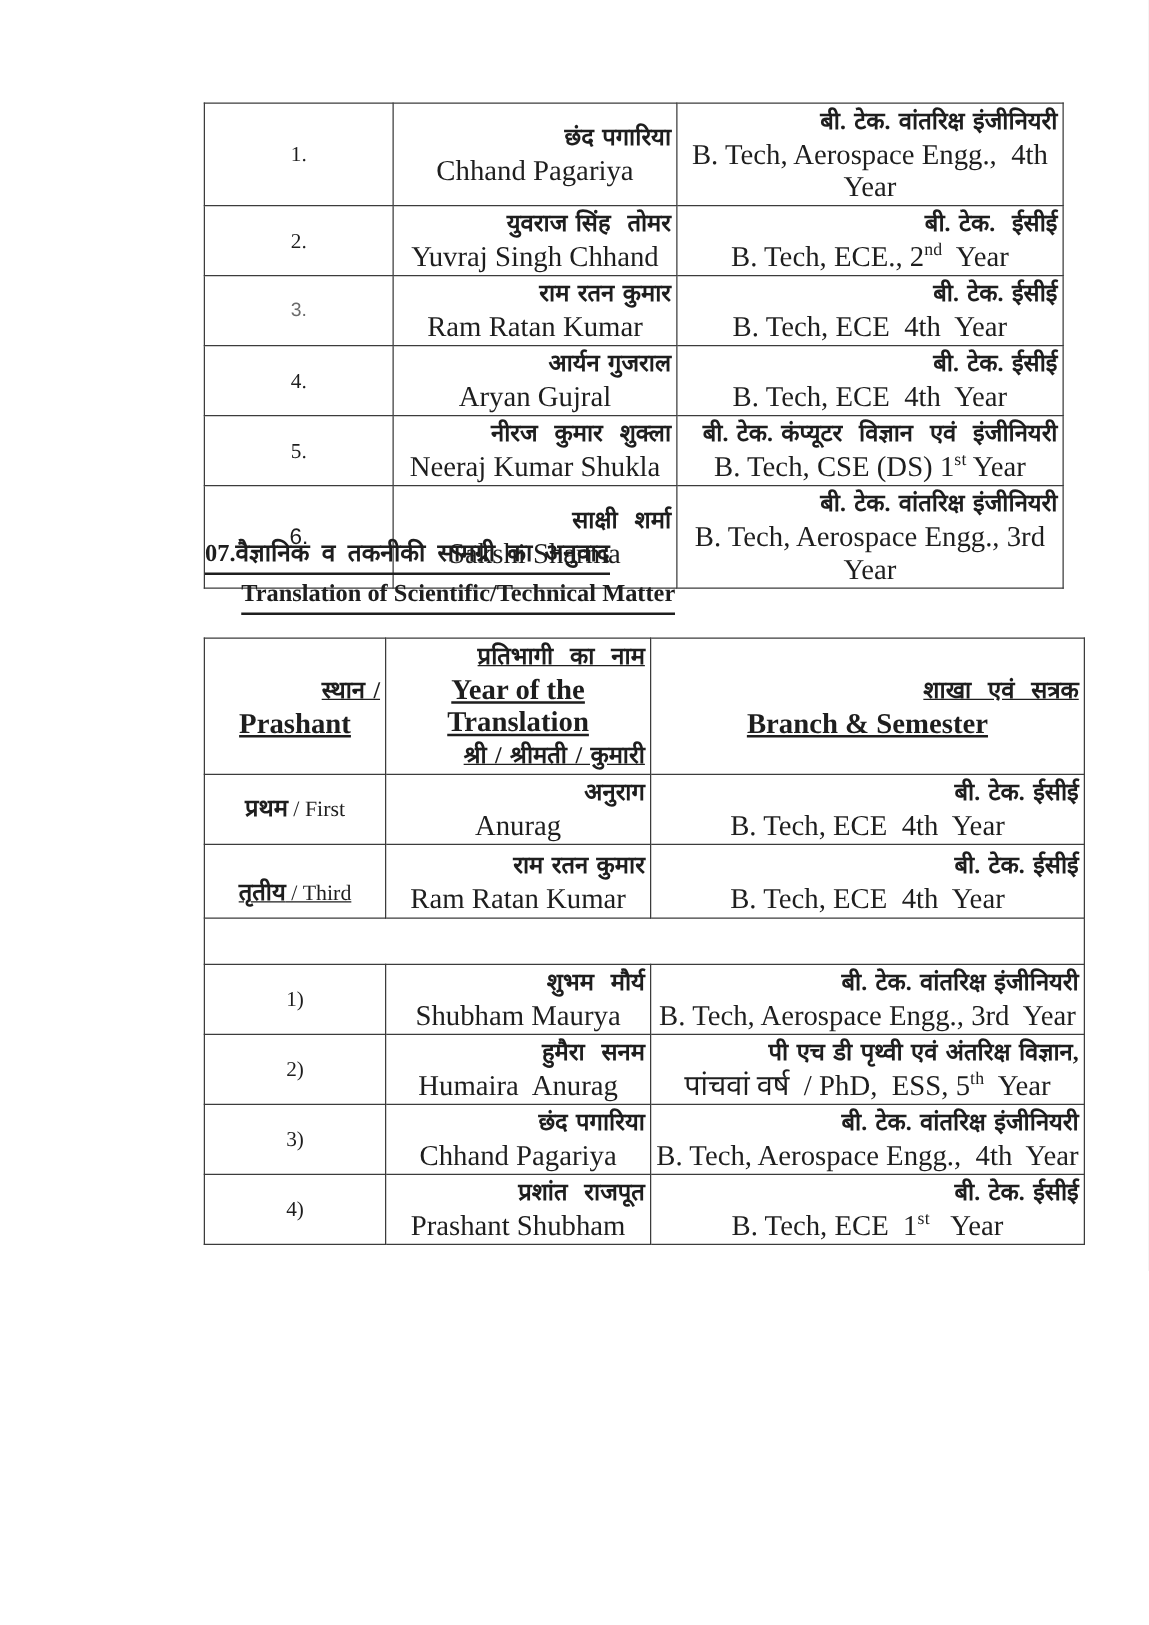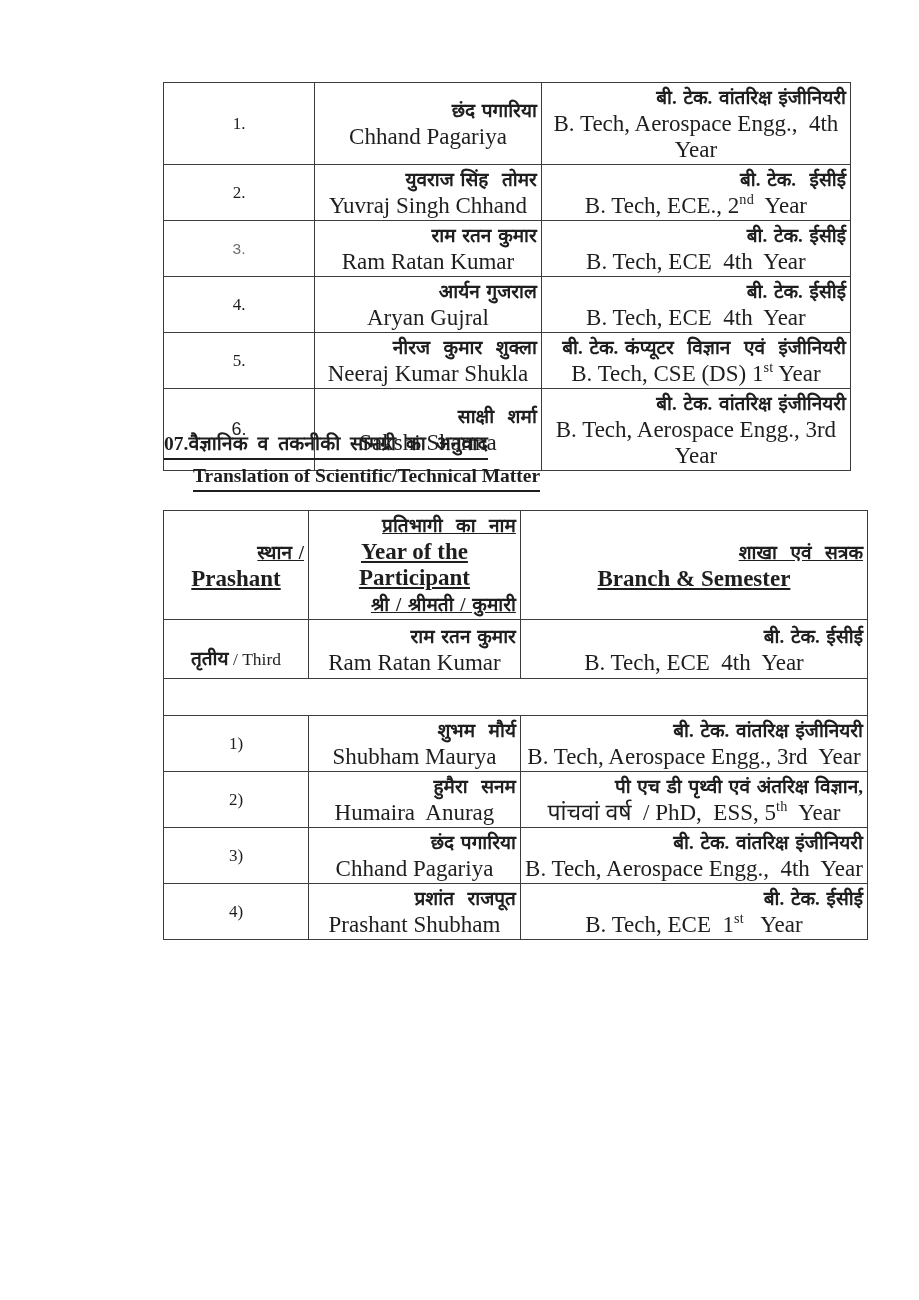--- a/index.html
+++ b/index.html
@@ -57,21 +57,21 @@
     white-space: pre-wrap;
   }
   .b { font-weight: 700; }
 
   .c-sn { font-size: 17px; font-family: "Liberation Serif", serif; }
   .sn-sans-muted { font-family: "Liberation Sans", "DejaVu Sans", sans-serif; font-size: 15.5px; color: #6b6b6b; }
   .sn-sans { font-family: "Liberation Sans", "DejaVu Sans", sans-serif; font-size: 18px; }
 
   .c-pos .hi { display: inline; font-size: 19px; }
   .c-pos .en { display: inline; font-size: 17.5px; }
-  .valign-bottom { vertical-align: bottom !important; padding-bottom: 6px !important; }
+  .valign-bottom { vertical-align: bottom !important; padding-bottom: 6px !important; text-decoration: underline; }
 
   sup { font-size: 62%; line-height: 0; vertical-align: super; letter-spacing: 0.2px; }
 
   .heading { position: absolute; top: 430px; left: 164px; }
   .heading .u {
     display: inline-block;
     border-bottom: 2px solid #1e1e1e;
     padding-bottom: 1px;
   }
   .heading-hi {
@@ -188,31 +188,42 @@
       </colgroup>
     <tbody>
       <tr class="hdr">
         <td>
           <div class="hi b">स्थान /</div>
           <div class="en b">Prashant</div>
         </td>
         <td>
           <div class="hi b">प्रतिभागी  का  नाम</div>
           <div class="en b">Year of the</div>
-          <div class="en b">Participant</div>
+          <div class="en b">Translation</div>
           <div class="hi">श्री / श्रीमती / कुमारी</div>
         </td>
         <td>
           <div class="hi b">शाखा  एवं  सत्रक</div>
           <div class="en b">Branch &amp; Semester</div>
         </td>
       </tr>
     </tbody>
     <tbody id="winner-rows">
         <tr>
+          <td class="c-pos"><span class="hi">प्रथम</span><span class="en"> / First</span></td>
+          <td class="c-name">
+            <div class="hi">अनुराग</div>
+            <div class="en">Anurag</div>
+          </td>
+          <td class="c-branch">
+            <div class="hi">बी. टेक. ईसीई</div>
+            <div class="en">B. Tech, ECE  4th  Year</div>
+          </td>
+        </tr>
+        <tr>
           <td class="c-pos valign-bottom"><span class="hi">तृतीय</span><span class="en"> / Third</span></td>
           <td class="c-name">
             <div class="hi">राम रतन कुमार</div>
             <div class="en">Ram Ratan Kumar</div>
           </td>
           <td class="c-branch">
             <div class="hi">बी. टेक. ईसीई</div>
             <div class="en">B. Tech, ECE  4th  Year</div>
           </td>
         </tr>

